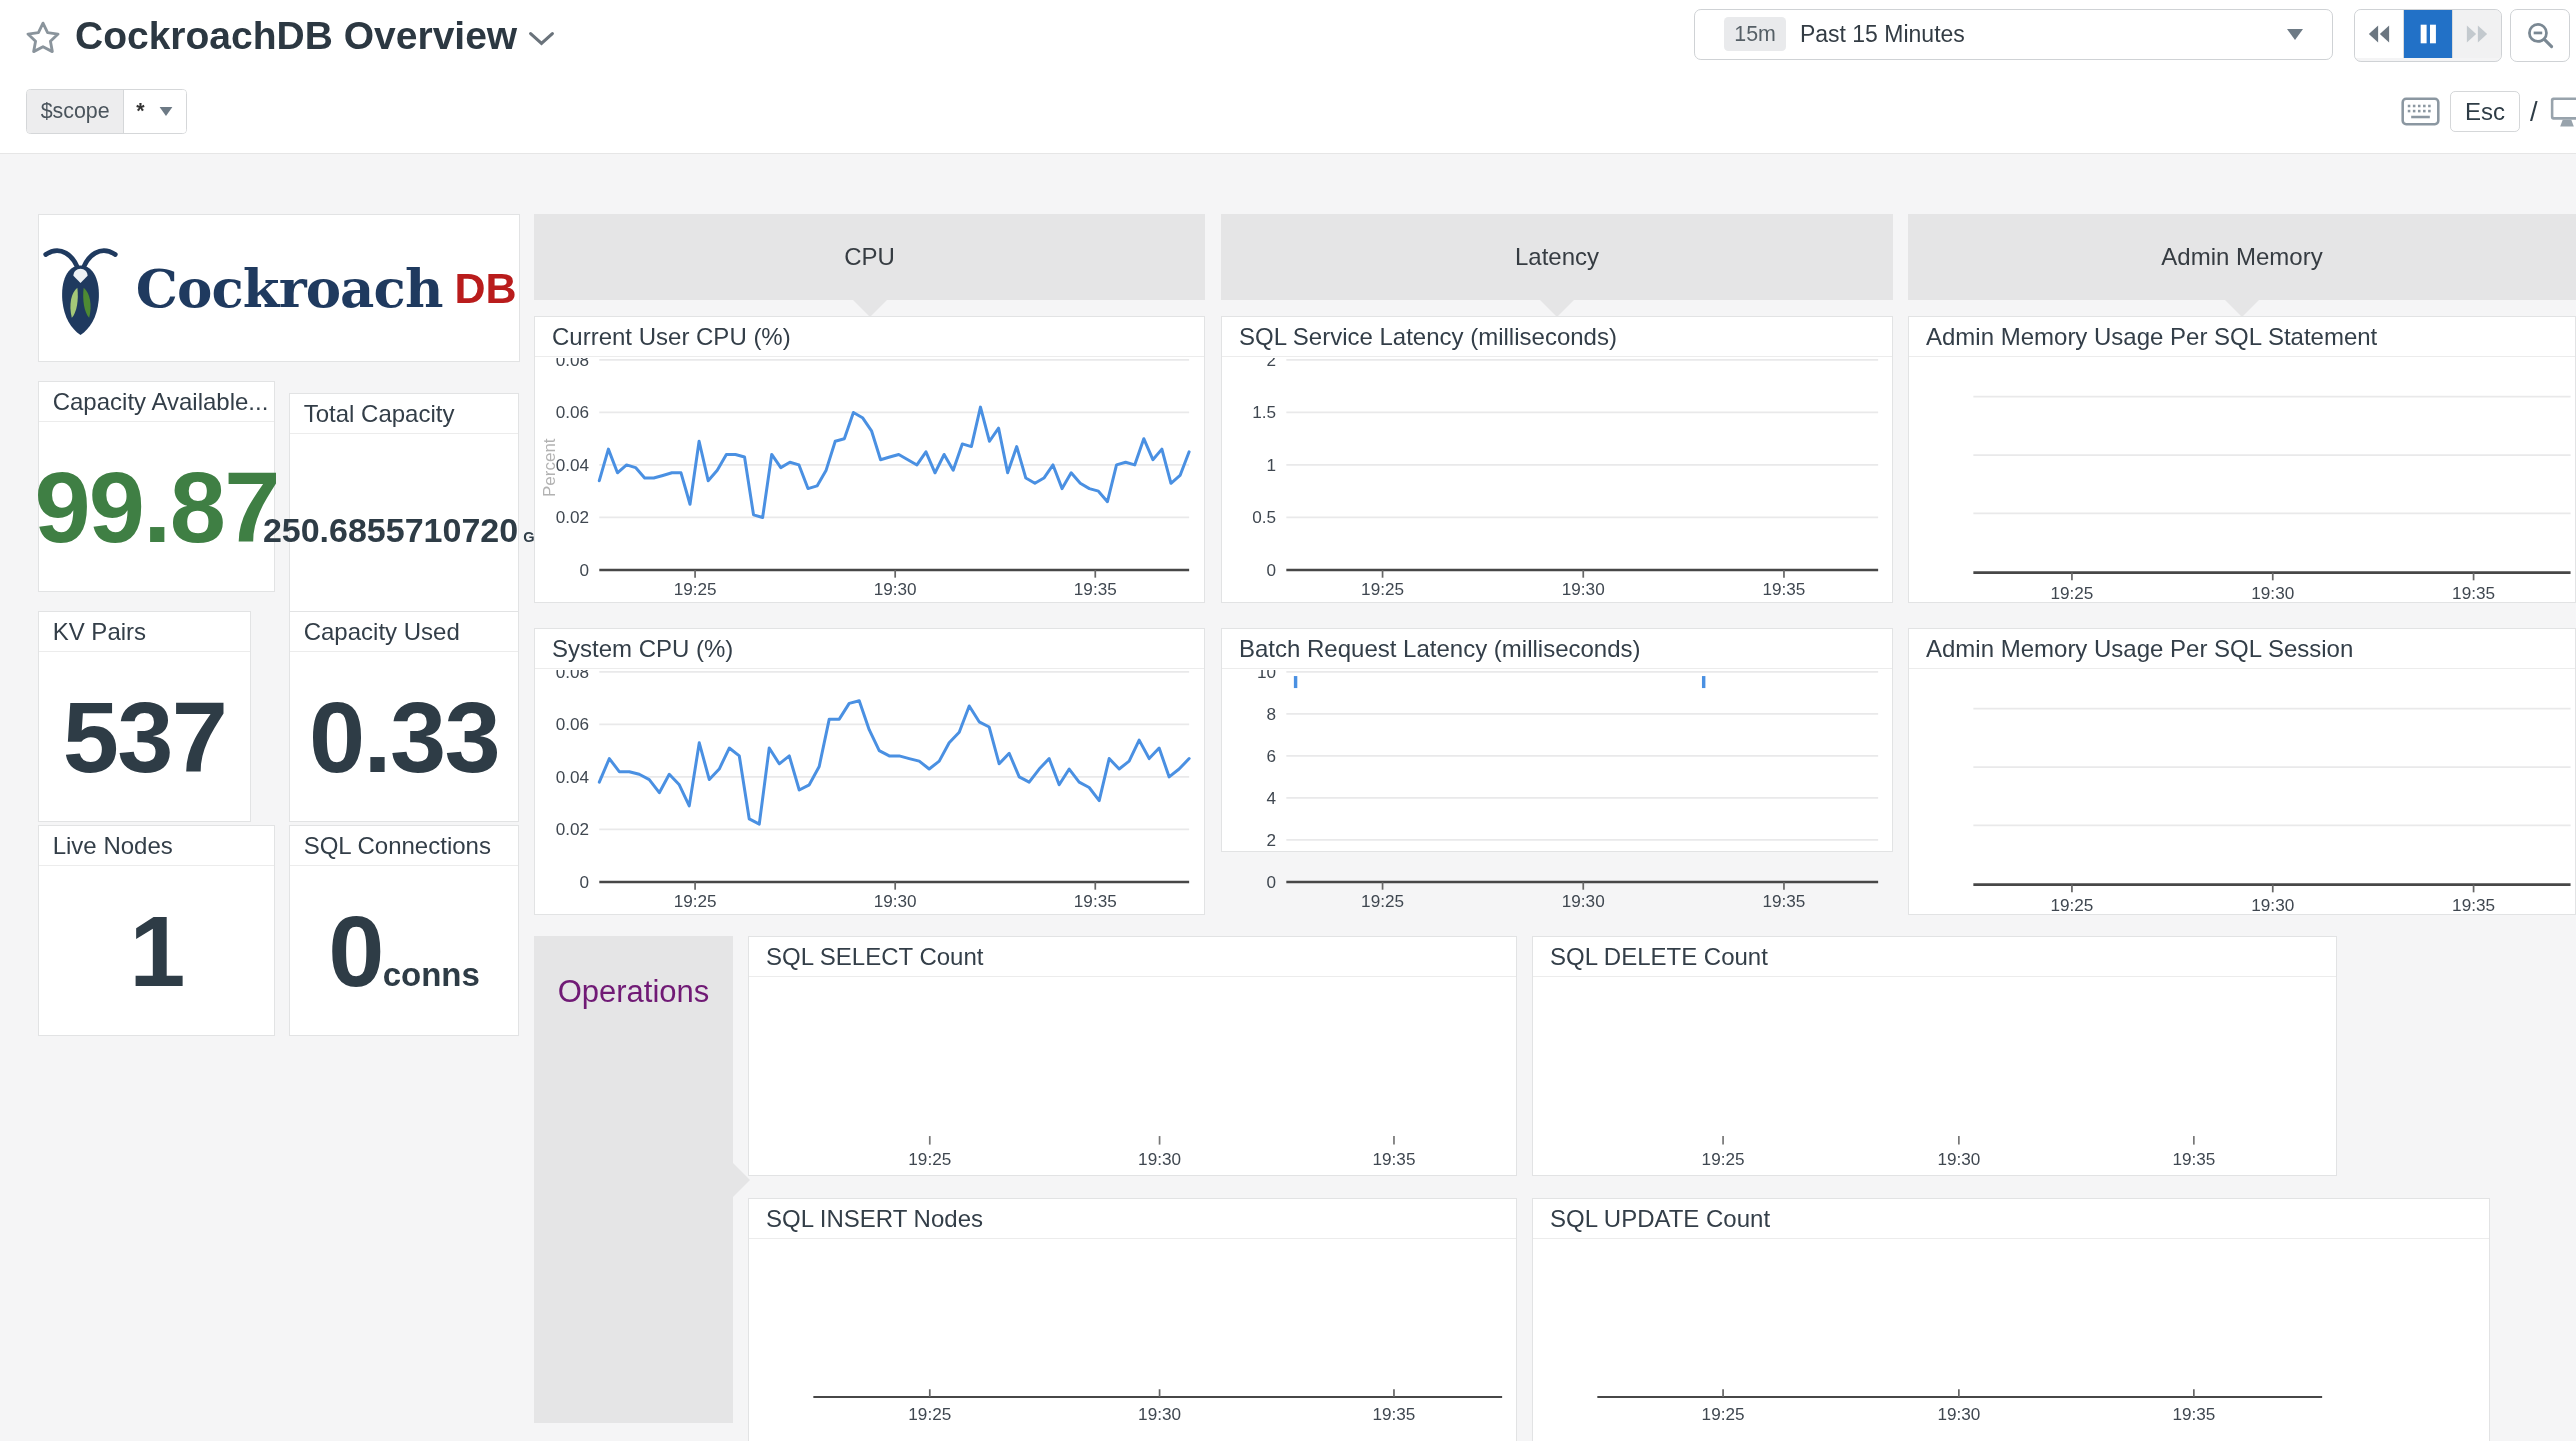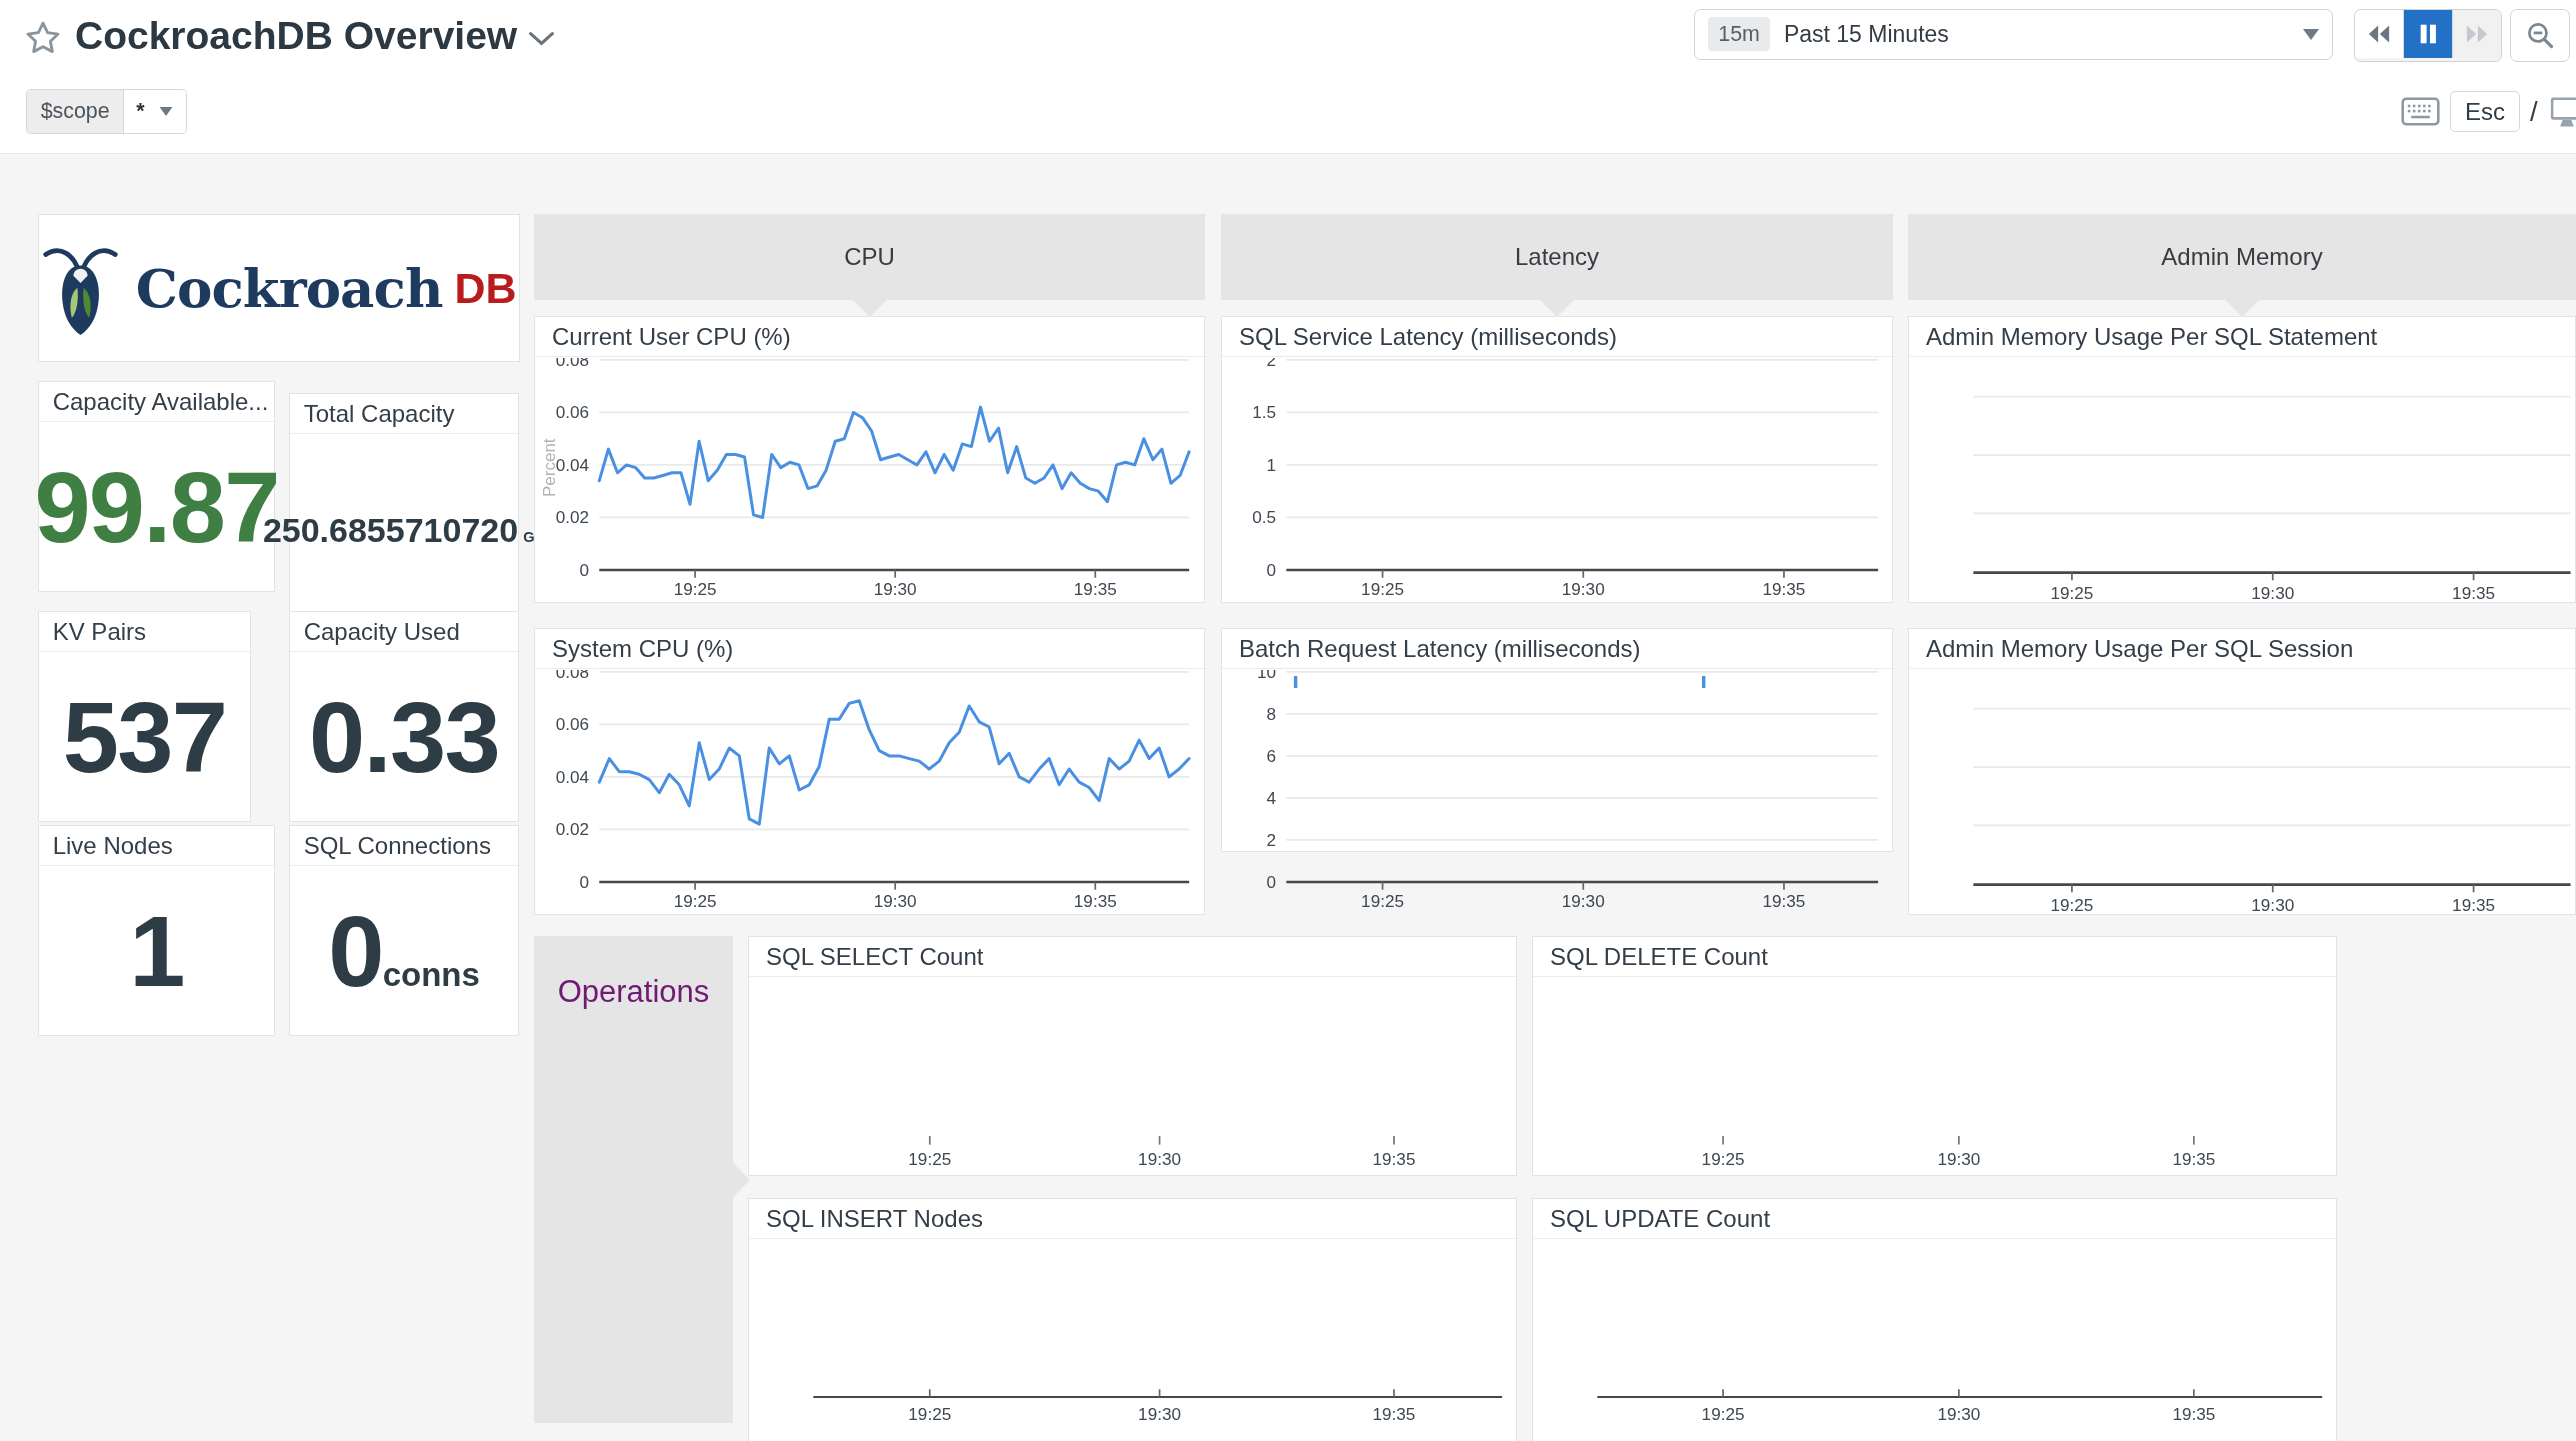--- a/index.html
+++ b/index.html
@@ -3,21 +3,21 @@
 <meta charset="utf-8">
 <style>
   html,body{margin:0;padding:0;width:2576px;height:1441px;overflow:hidden;
     background:#f5f5f6;font-family:"Liberation Sans",sans-serif;position:relative;}
   .abs{position:absolute;box-sizing:border-box;}
   
   .topbar{position:absolute;left:0;top:0;width:2576px;height:153px;background:#fff;border-bottom:1.7px solid #e6e6e6;}
   .dash-title{position:absolute;left:75px;top:13.7px;font-size:39px;font-weight:600;color:#2c3842;}
   .star{position:absolute;left:24px;top:19px;width:38px;height:38px;}
   .title-chevron{position:absolute;top:29px;width:29px;height:19px;}
-  .timebox{position:absolute;left:1694px;top:8.6px;width:639px;height:51px;background:#fff;border:1.7px solid #cfd2d5;border-radius:6.9px;display:flex;align-items:center;padding:0 13px;box-sizing:border-box;}
+  .timebox{position:absolute;left:1694px;top:8.6px;width:639px;height:51px;background:#fff;border:1.7px solid #cfd2d5;border-radius:6.9px;display:flex;align-items:center;padding:0 29px;box-sizing:border-box;}
   .timebadge{background:#e9eaec;border-radius:4.3px;font-size:21.4px;color:#555f66;padding:4.3px 10.3px;margin-right:13.7px;}
   .timelabel{font-size:23px;color:#333c44;}
   .caret-down{width:0;height:0;border-left:8.6px solid transparent;border-right:8.6px solid transparent;border-top:11px solid #6d7a85;margin-left:auto;}
   .pbgroup{position:absolute;left:2354px;top:8.6px;height:51px;display:flex;border:1.7px solid #cfd2d5;border-radius:6.9px;overflow:hidden;background:#f4f4f5;}
   .pbtn{width:48px;height:48px;display:flex;align-items:center;justify-content:center;border-right:1.7px solid #d7dadc;}
   .pbtn:last-child{border-right:none;}
   .zoombtn{position:absolute;left:2510px;top:8.6px;width:58px;height:51px;border:1.7px solid #cfd2d5;border-radius:6.9px;background:#fff;display:flex;align-items:center;justify-content:center;}
   .scopebox{position:absolute;left:26px;top:89px;height:43px;display:flex;border:1.7px solid #d5d7d9;border-radius:4.3px;overflow:hidden;}
   .scopename{background:#ededee;color:#4a545c;font-size:21.4px;display:flex;align-items:center;padding:0 13.7px;border-right:1.7px solid #d5d7d9;}
   .scopeval{background:#fff;display:flex;align-items:center;padding:0 12px;font-size:21.4px;font-weight:bold;color:#333;}
@@ -350,21 +350,21 @@
 <svg width="766" height="199" viewBox="0 0 893 232">
       <line x1="75" y1="183" x2="878" y2="183" stroke="#474747" stroke-width="2.5"></line>
       <line x1="210.748" y1="174" x2="210.748" y2="183" stroke="#666" stroke-width="2"></line>
       <text x="210.748" y="210" text-anchor="middle" font-size="20" fill="#3f4750" font-family="Liberation Sans, sans-serif">19:25</text>
       <line x1="478.648" y1="174" x2="478.648" y2="183" stroke="#666" stroke-width="2"></line>
       <text x="478.648" y="210" text-anchor="middle" font-size="20" fill="#3f4750" font-family="Liberation Sans, sans-serif">19:30</text>
       <line x1="751.906" y1="174" x2="751.906" y2="183" stroke="#666" stroke-width="2"></line>
       <text x="751.906" y="210" text-anchor="middle" font-size="20" fill="#3f4750" font-family="Liberation Sans, sans-serif">19:35</text>
     </svg>
   </div>
-<div class="card chart" style="left:1532px;top:1198px;width:805px;height:244px">
+<div class="card chart" style="left:1532px;top:1198px;width:958px;height:244px">
   <div class="panel-title">SQL UPDATE Count</div>
 <svg width="802" height="199" viewBox="0 0 935 232">
       <line x1="75" y1="183" x2="920" y2="183" stroke="#474747" stroke-width="2.5"></line>
       <line x1="221.595" y1="174" x2="221.595" y2="183" stroke="#666" stroke-width="2"></line>
       <text x="221.595" y="210" text-anchor="middle" font-size="20" fill="#3f4750" font-family="Liberation Sans, sans-serif">19:25</text>
       <line x1="496.485" y1="174" x2="496.485" y2="183" stroke="#666" stroke-width="2"></line>
       <text x="496.485" y="210" text-anchor="middle" font-size="20" fill="#3f4750" font-family="Liberation Sans, sans-serif">19:30</text>
       <line x1="770.4399999999999" y1="174" x2="770.4399999999999" y2="183" stroke="#666" stroke-width="2"></line>
       <text x="770.4399999999999" y="210" text-anchor="middle" font-size="20" fill="#3f4750" font-family="Liberation Sans, sans-serif">19:35</text>
     </svg>

